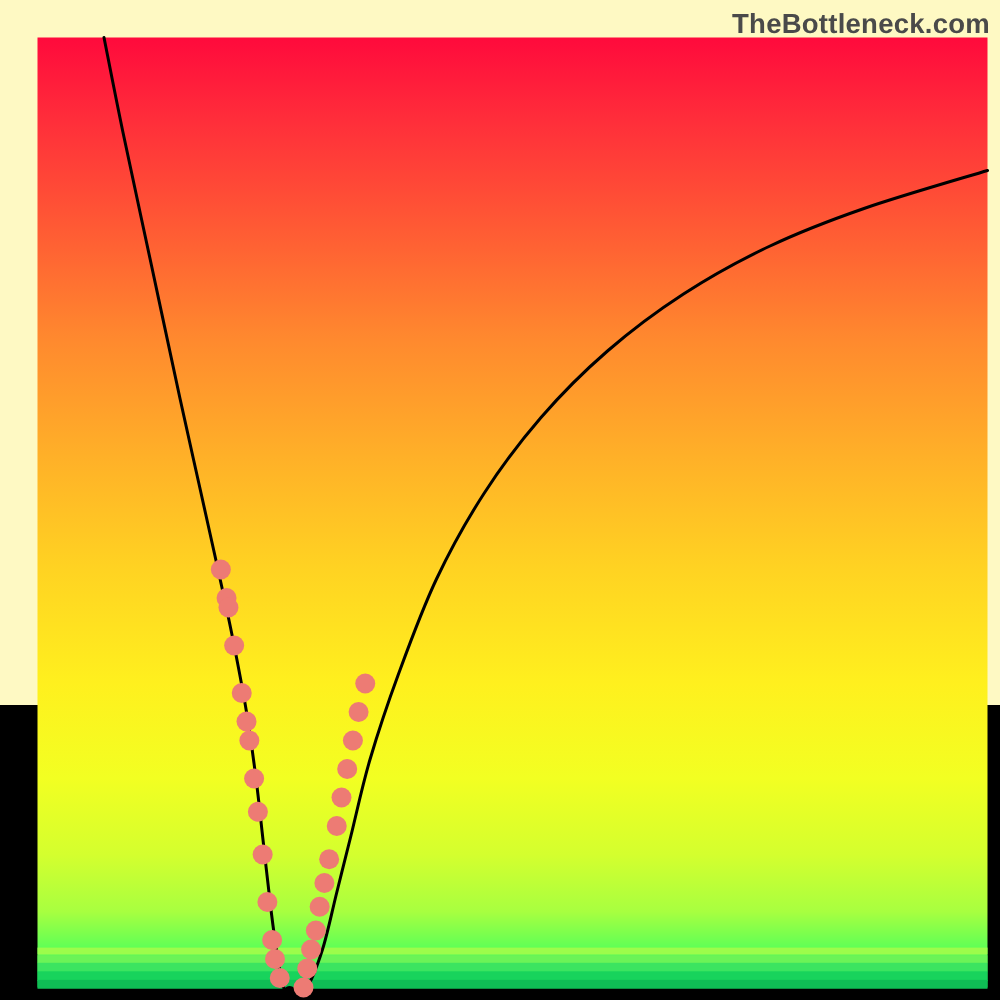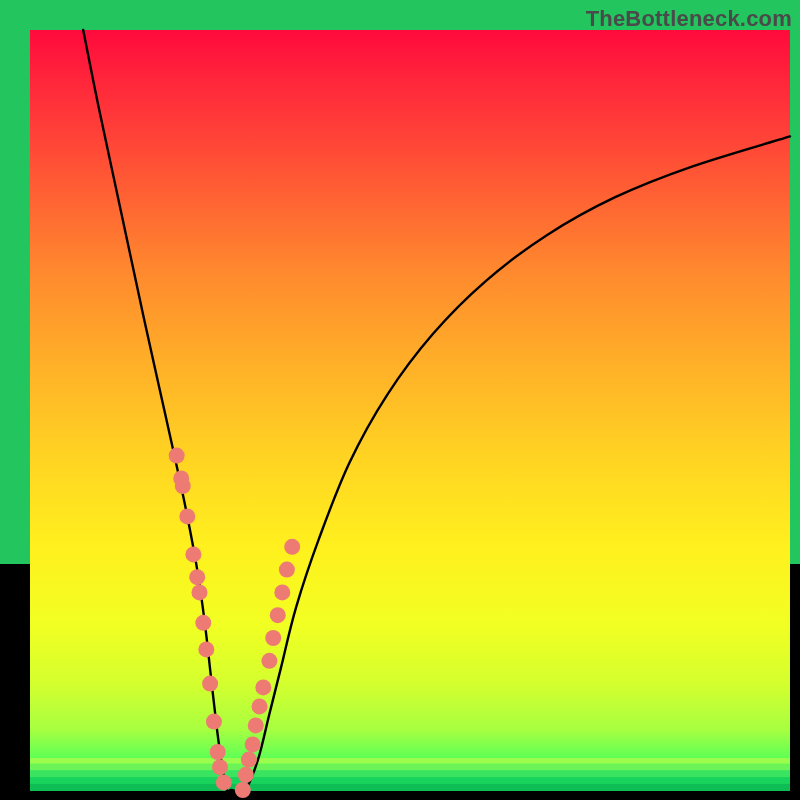--- a/index.html
+++ b/index.html
@@ -8,21 +8,21 @@
     width: 800px;
     height: 800px;
     overflow: hidden;
     background: #000;
     font-family: Arial, Helvetica, sans-serif;
   }
   .frame {
     position: absolute;
     left: 0; top: 0;
     width: 800px; height: 564px;
-    background: #22c55e;
+    background: #fef9c3;
   }
   .plot {
     position: absolute;
     left: 30px;
     top: 30px;
     width: 760px;
     height: 760px;
     background: linear-gradient(to bottom,
       #ff0a3c 0%,
       #ff2f3a 9%,

